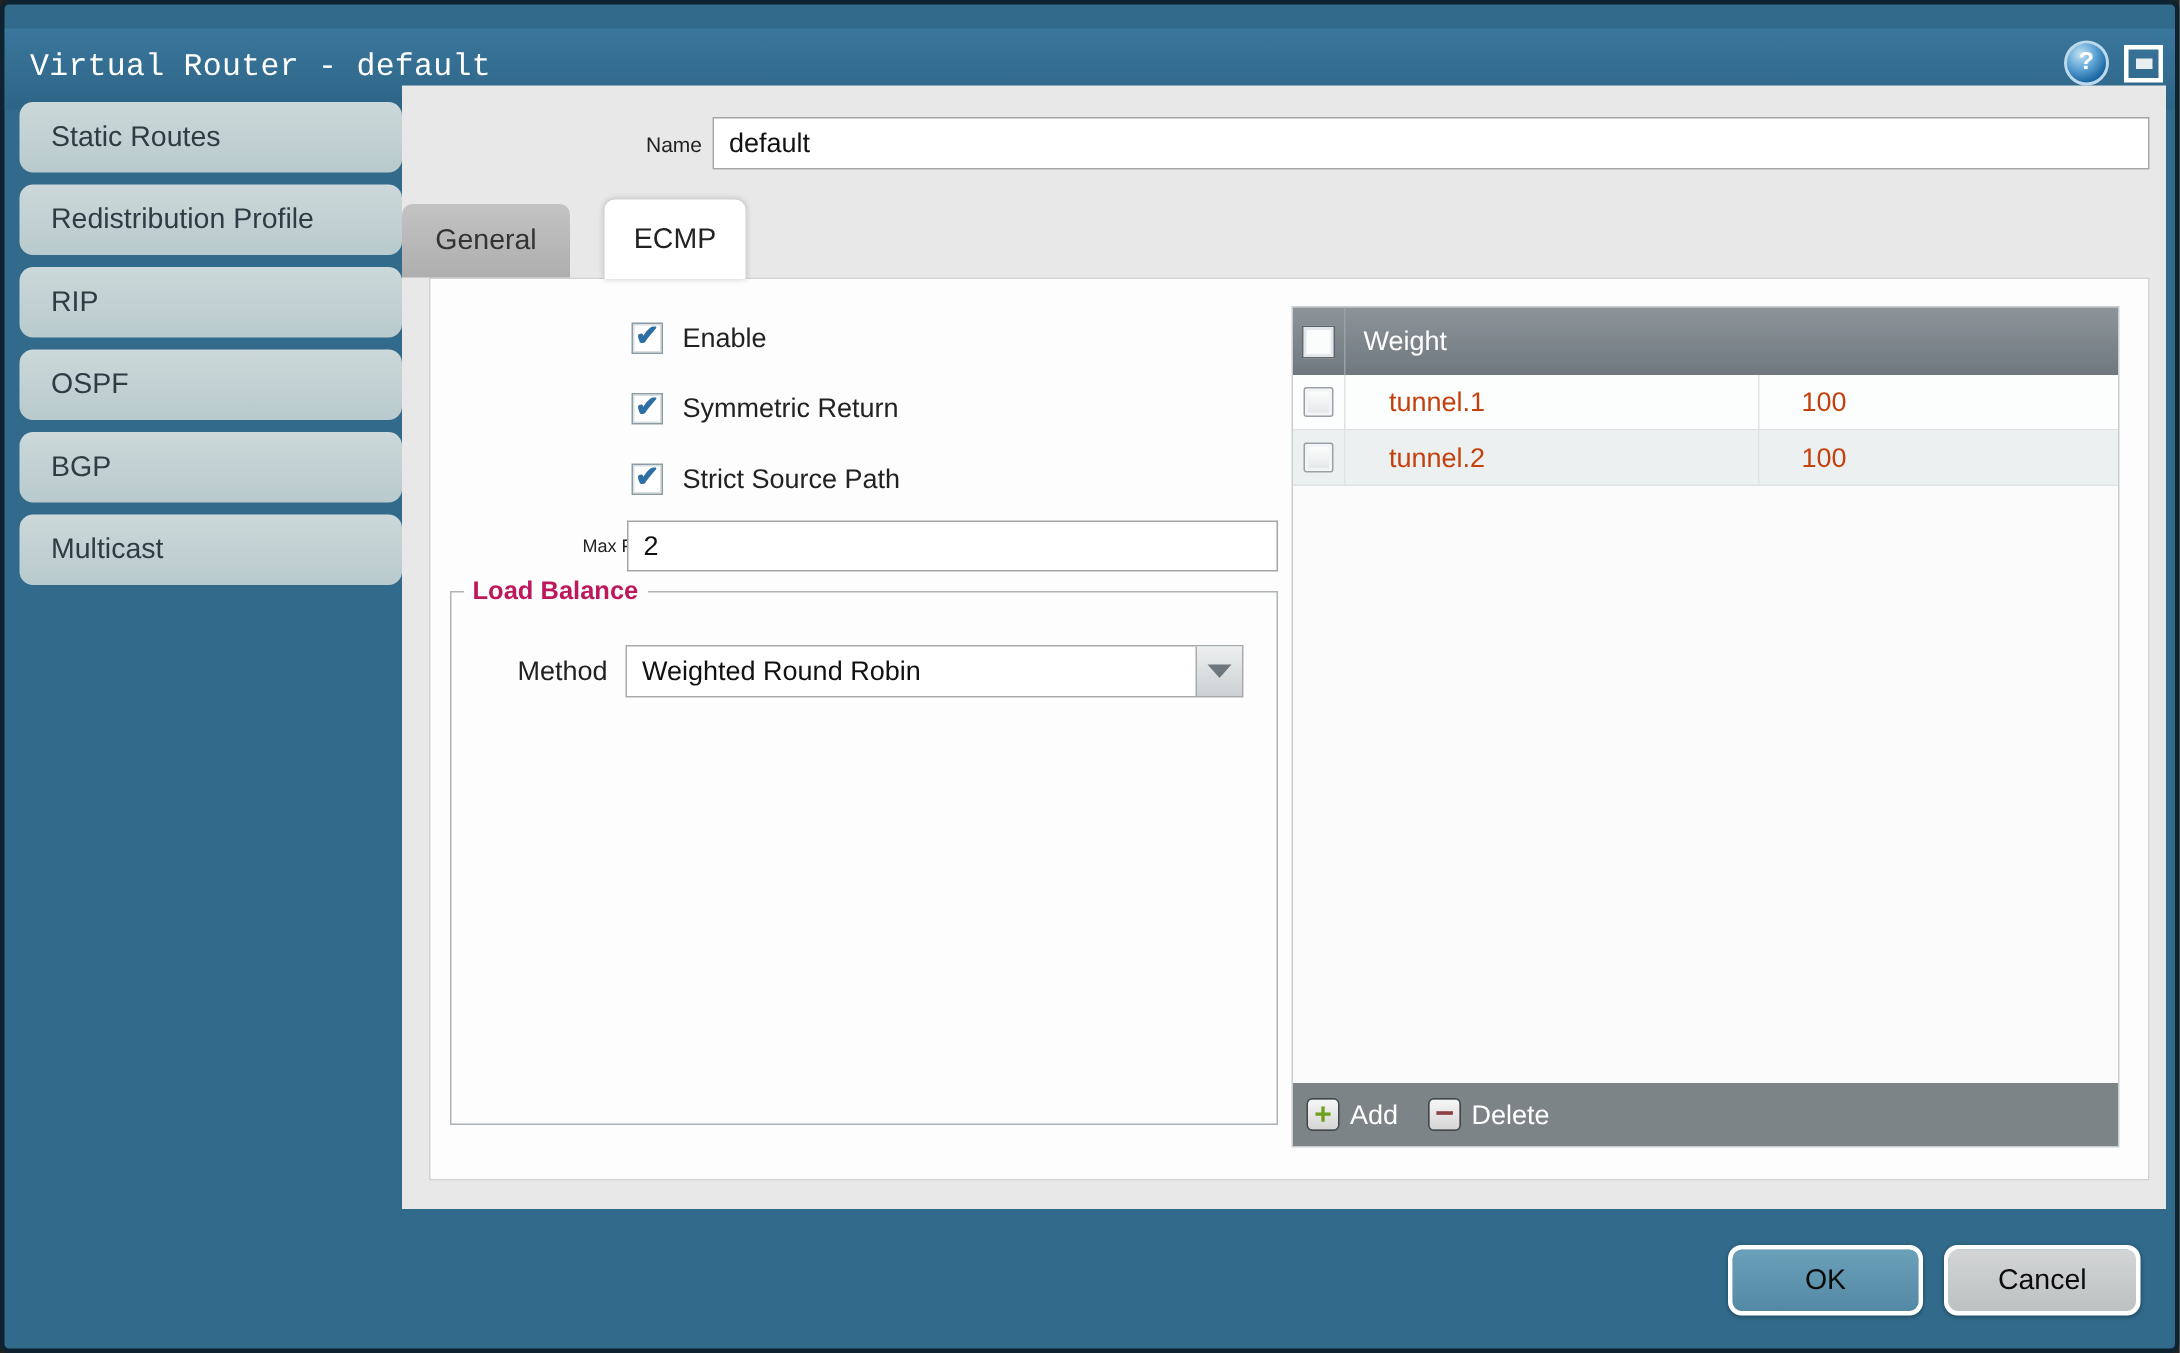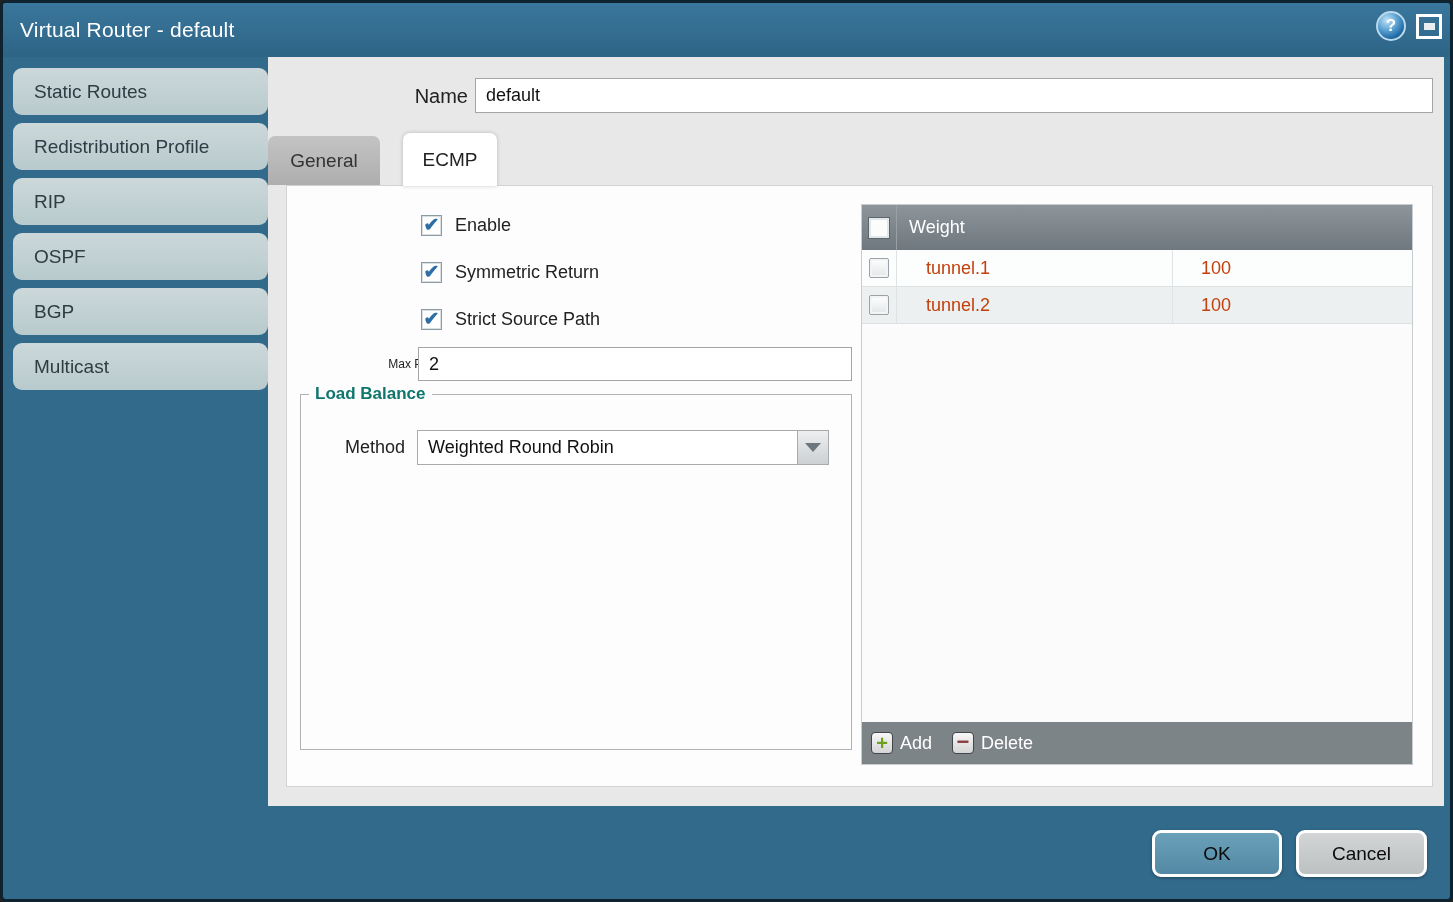--- a/index.html
+++ b/index.html
@@ -6,22 +6,22 @@
   html,body { background:#222; }
   body { font-family:"Liberation Sans", sans-serif; }
 
   .dialog {
     position:relative; width:1453px; height:902px;
     background:#316a8b; border:3px solid #0f2230; border-radius:6px;
     overflow:hidden;
   }
 
   
-  .titlebar { position:absolute; left:0; top:0; right:0; height:54px;
-    background:linear-gradient(180deg,#3a779c,#2d6486); }
+  .titlebar { position:absolute; left:0; top:16px; right:0; height:54px;
+    background:linear-gradient(180deg,#3a779c,#2d6486);font-family:Liberation Mono, monospace; }
   .titlebar .title { display:block; line-height:54px; padding-left:17px;
     font-size:21px; color:#ffffff; letter-spacing:.2px; }
   .help-icon { position:absolute; top:8px; right:44px; width:30px; height:30px;
     border-radius:50%;
     background:radial-gradient(circle at 35% 28%, #c4e2f4 0%, #61a6d6 38%, #1f6aa5 72%, #14517f 100%);
     border:2px solid #bcd9ec;
     display:flex; align-items:center; justify-content:center;
     color:#fff; font-weight:bold; font-size:17px; cursor:pointer; }
   .restore-icon { position:absolute; top:11px; right:8px; width:26px; height:25px;
     border:3px solid #ffffff; background:transparent;
@@ -34,21 +34,21 @@
     padding-left:21px; font-size:19px; color:#2e3c44; cursor:pointer;
     background:linear-gradient(180deg,#ccd8da,#b8cacd); border-radius:9px; }
   .side-tab:first-child { margin-top:11px; }
   .side-tab.active { background:#eff1f1; border-radius:9px 0 0 9px; color:#2a2a2a; }
 
   
   .content { position:absolute; left:265px; top:54px; right:6px; bottom:93px;
     background:#e8e8e8; }
 
   .name-label { position:absolute; left:90px; top:22px; width:110px; height:35px;
-    line-height:35px; text-align:right; font-size:20px; color:#222; }
+    line-height:35px; text-align:right; font-size:14px; color:#222; }
   .name-input { position:absolute; left:207px; top:21px; right:11px; height:35px;
     border:1px solid #a5a5a5; background:#fff; font-size:18px; padding:0 10px;
     color:#111; font-family:"Liberation Sans", sans-serif; }
 
   .tab { position:absolute; text-align:center; font-size:19px; cursor:pointer; }
   .tab-general { left:0; top:79px; width:112px; height:49px; line-height:49px;
     background:linear-gradient(180deg,#c3c3c3,#aeaeae); color:#333;
     border-radius:7px 7px 0 0; z-index:2; }
   .tab-ecmp { left:135px; top:76px; width:94px; height:53px; line-height:53px;
     background:#ffffff; color:#222; border-radius:7px 7px 0 0; z-index:4;
@@ -70,21 +70,21 @@
 
   .maxpath-label { position:absolute; left:0; top:162px; width:121px; height:33px;
     line-height:33px; text-align:right; font-size:12px; color:#222;margin-left:31px; }
   .maxpath-input { position:absolute; left:131px; top:161px; width:434px; height:34px;
     border:1px solid #a5a5a5; background:#fff; font-size:18px; padding:0 10px;
     color:#111; font-family:"Liberation Sans", sans-serif; }
 
   fieldset.lb { position:absolute; left:13px; top:198px; width:552px; height:366px;
     border:1px solid #adb3b6; background:transparent; }
   fieldset.lb legend { margin-left:8px; padding:0 6px; font-size:17px;
-    font-weight:bold; color:#0f766e; }
+    font-weight:bold; color:#be185d; }
   .method-row { display:flex; align-items:center; margin-top:26px; }
   .method-label { width:104px; text-align:right; margin-right:12px; font-size:18px;
     color:#222; }
   .select-box { position:relative; width:412px; height:35px; background:#fff;
     border:1px solid #a7abae; cursor:pointer; }
   .select-value { line-height:33px; padding-left:10px; font-size:18px; color:#111;
     white-space:nowrap; }
   .select-arrow-btn { position:absolute; right:0; top:0; bottom:0; width:31px;
     background:linear-gradient(180deg,#edeff0,#ccd0d2); border-left:1px solid #a7abae;
     display:flex; align-items:center; justify-content:center; }

